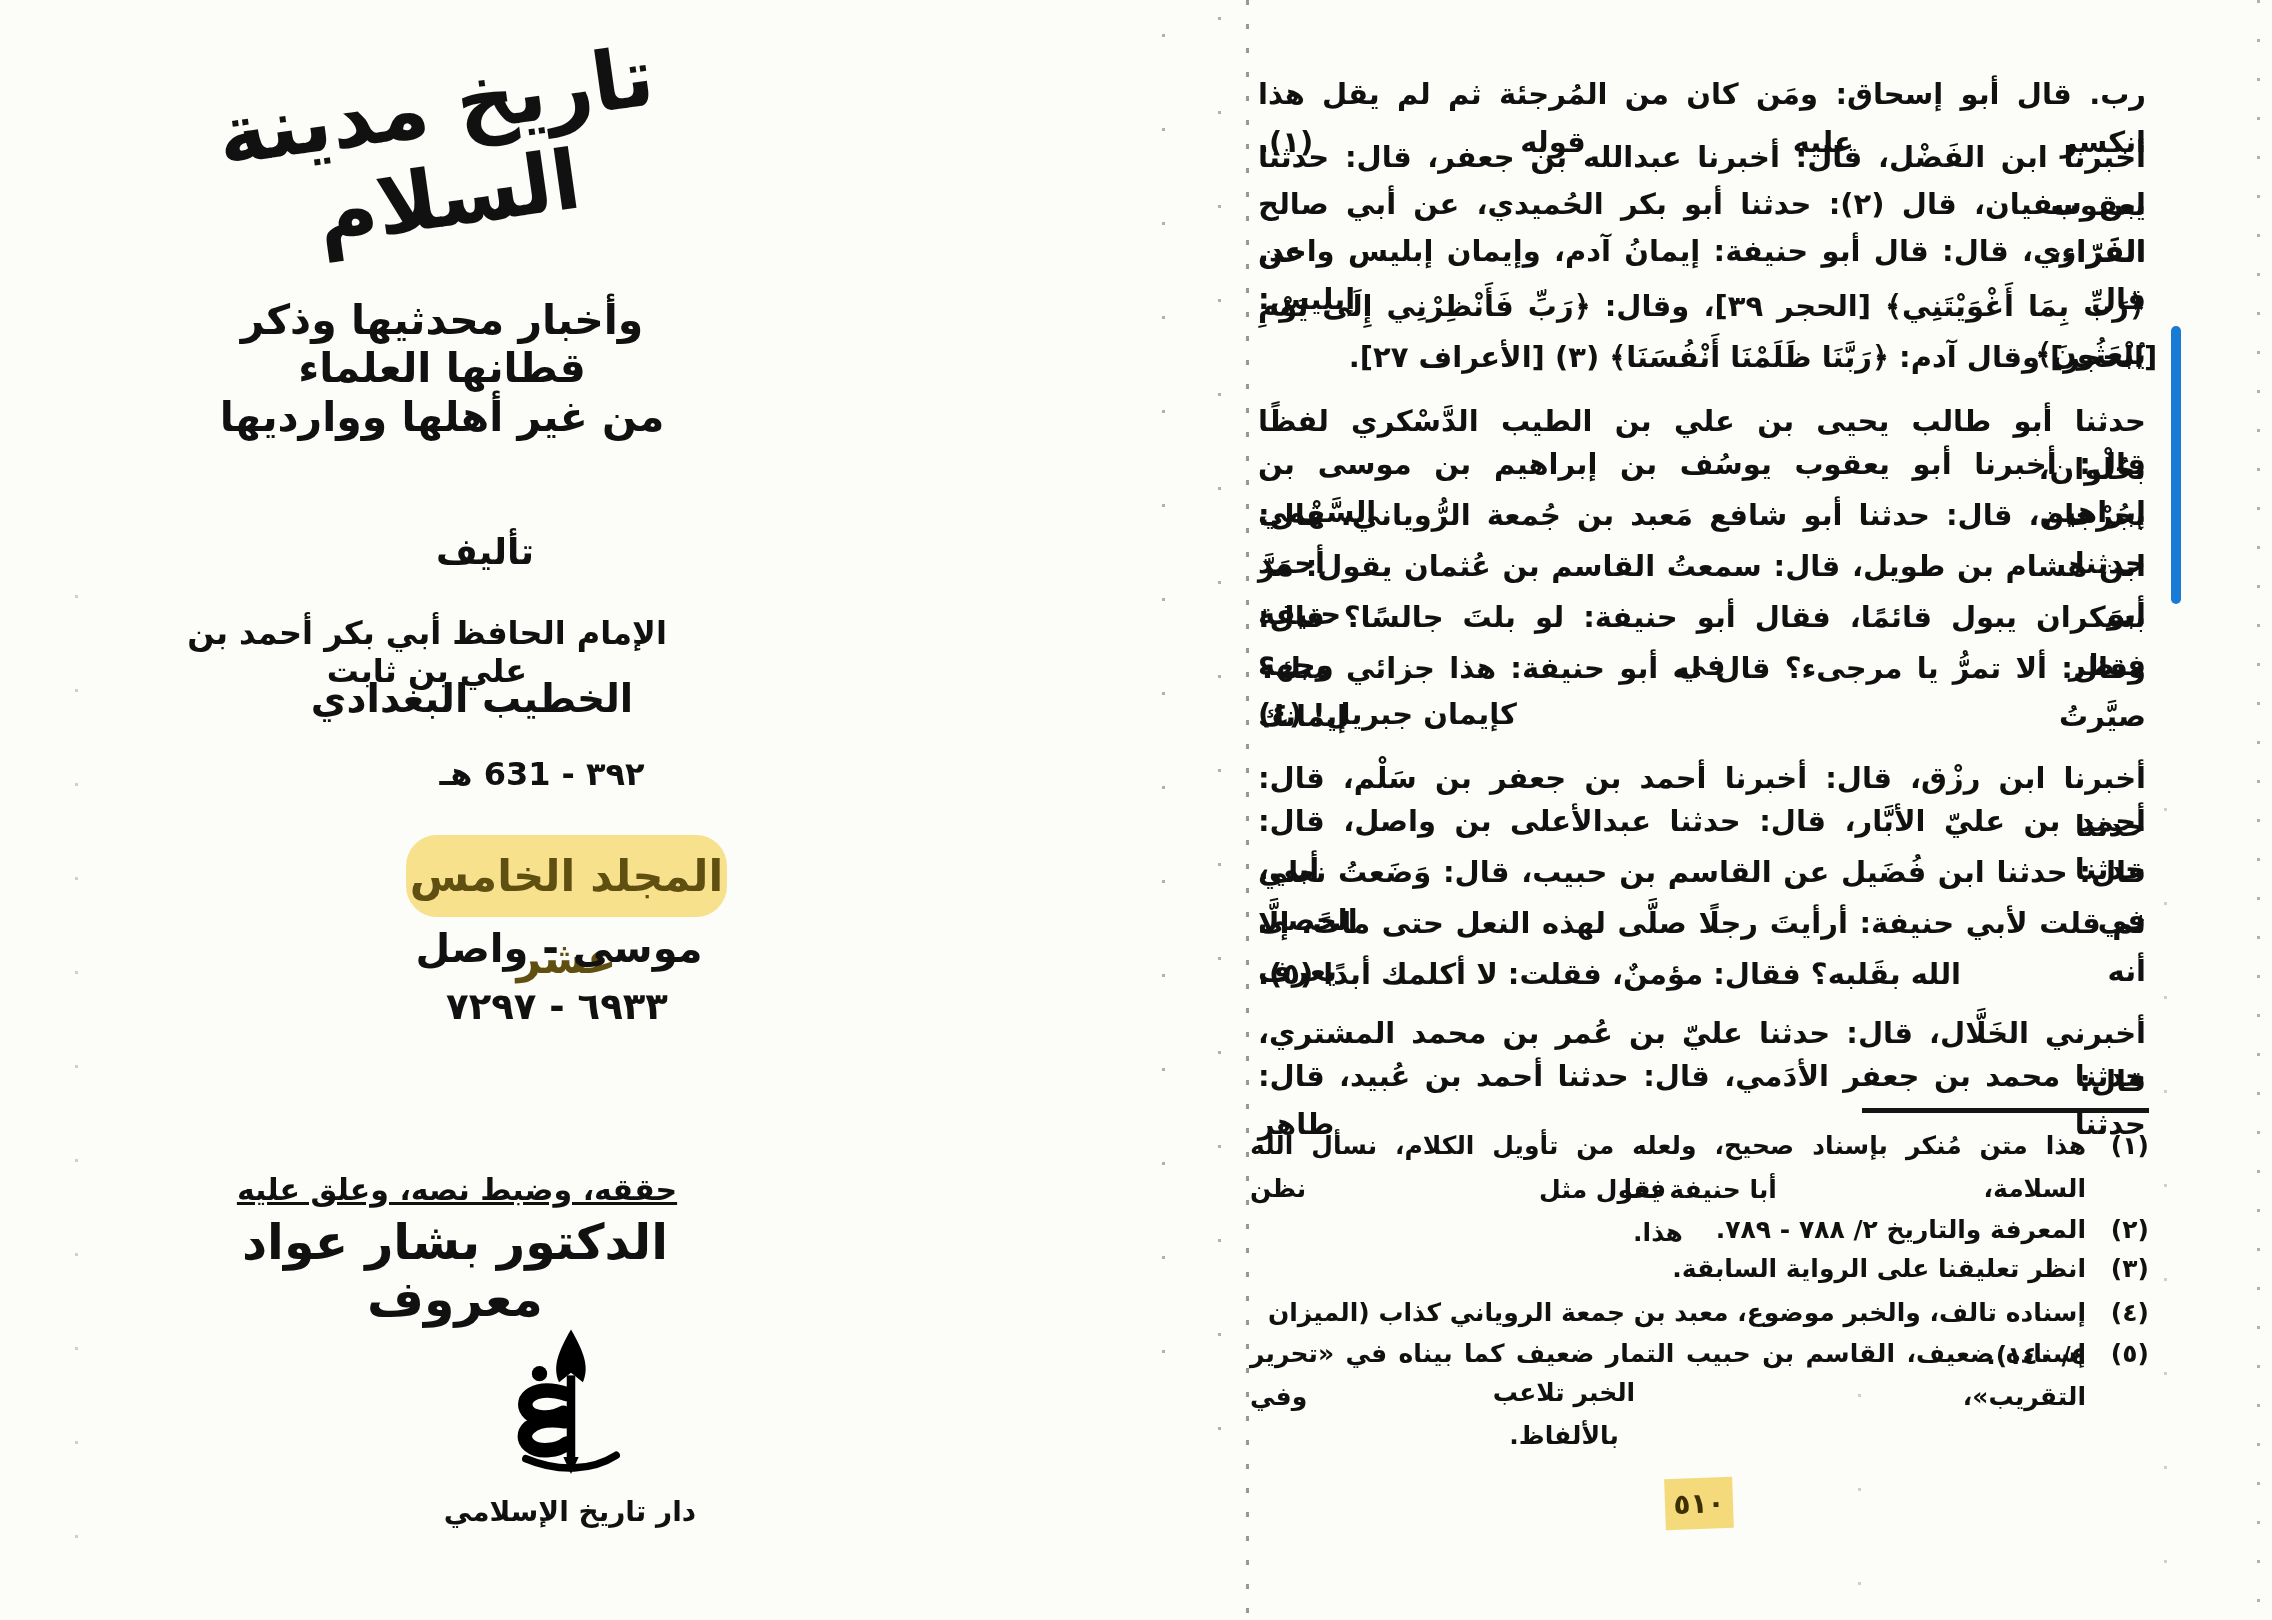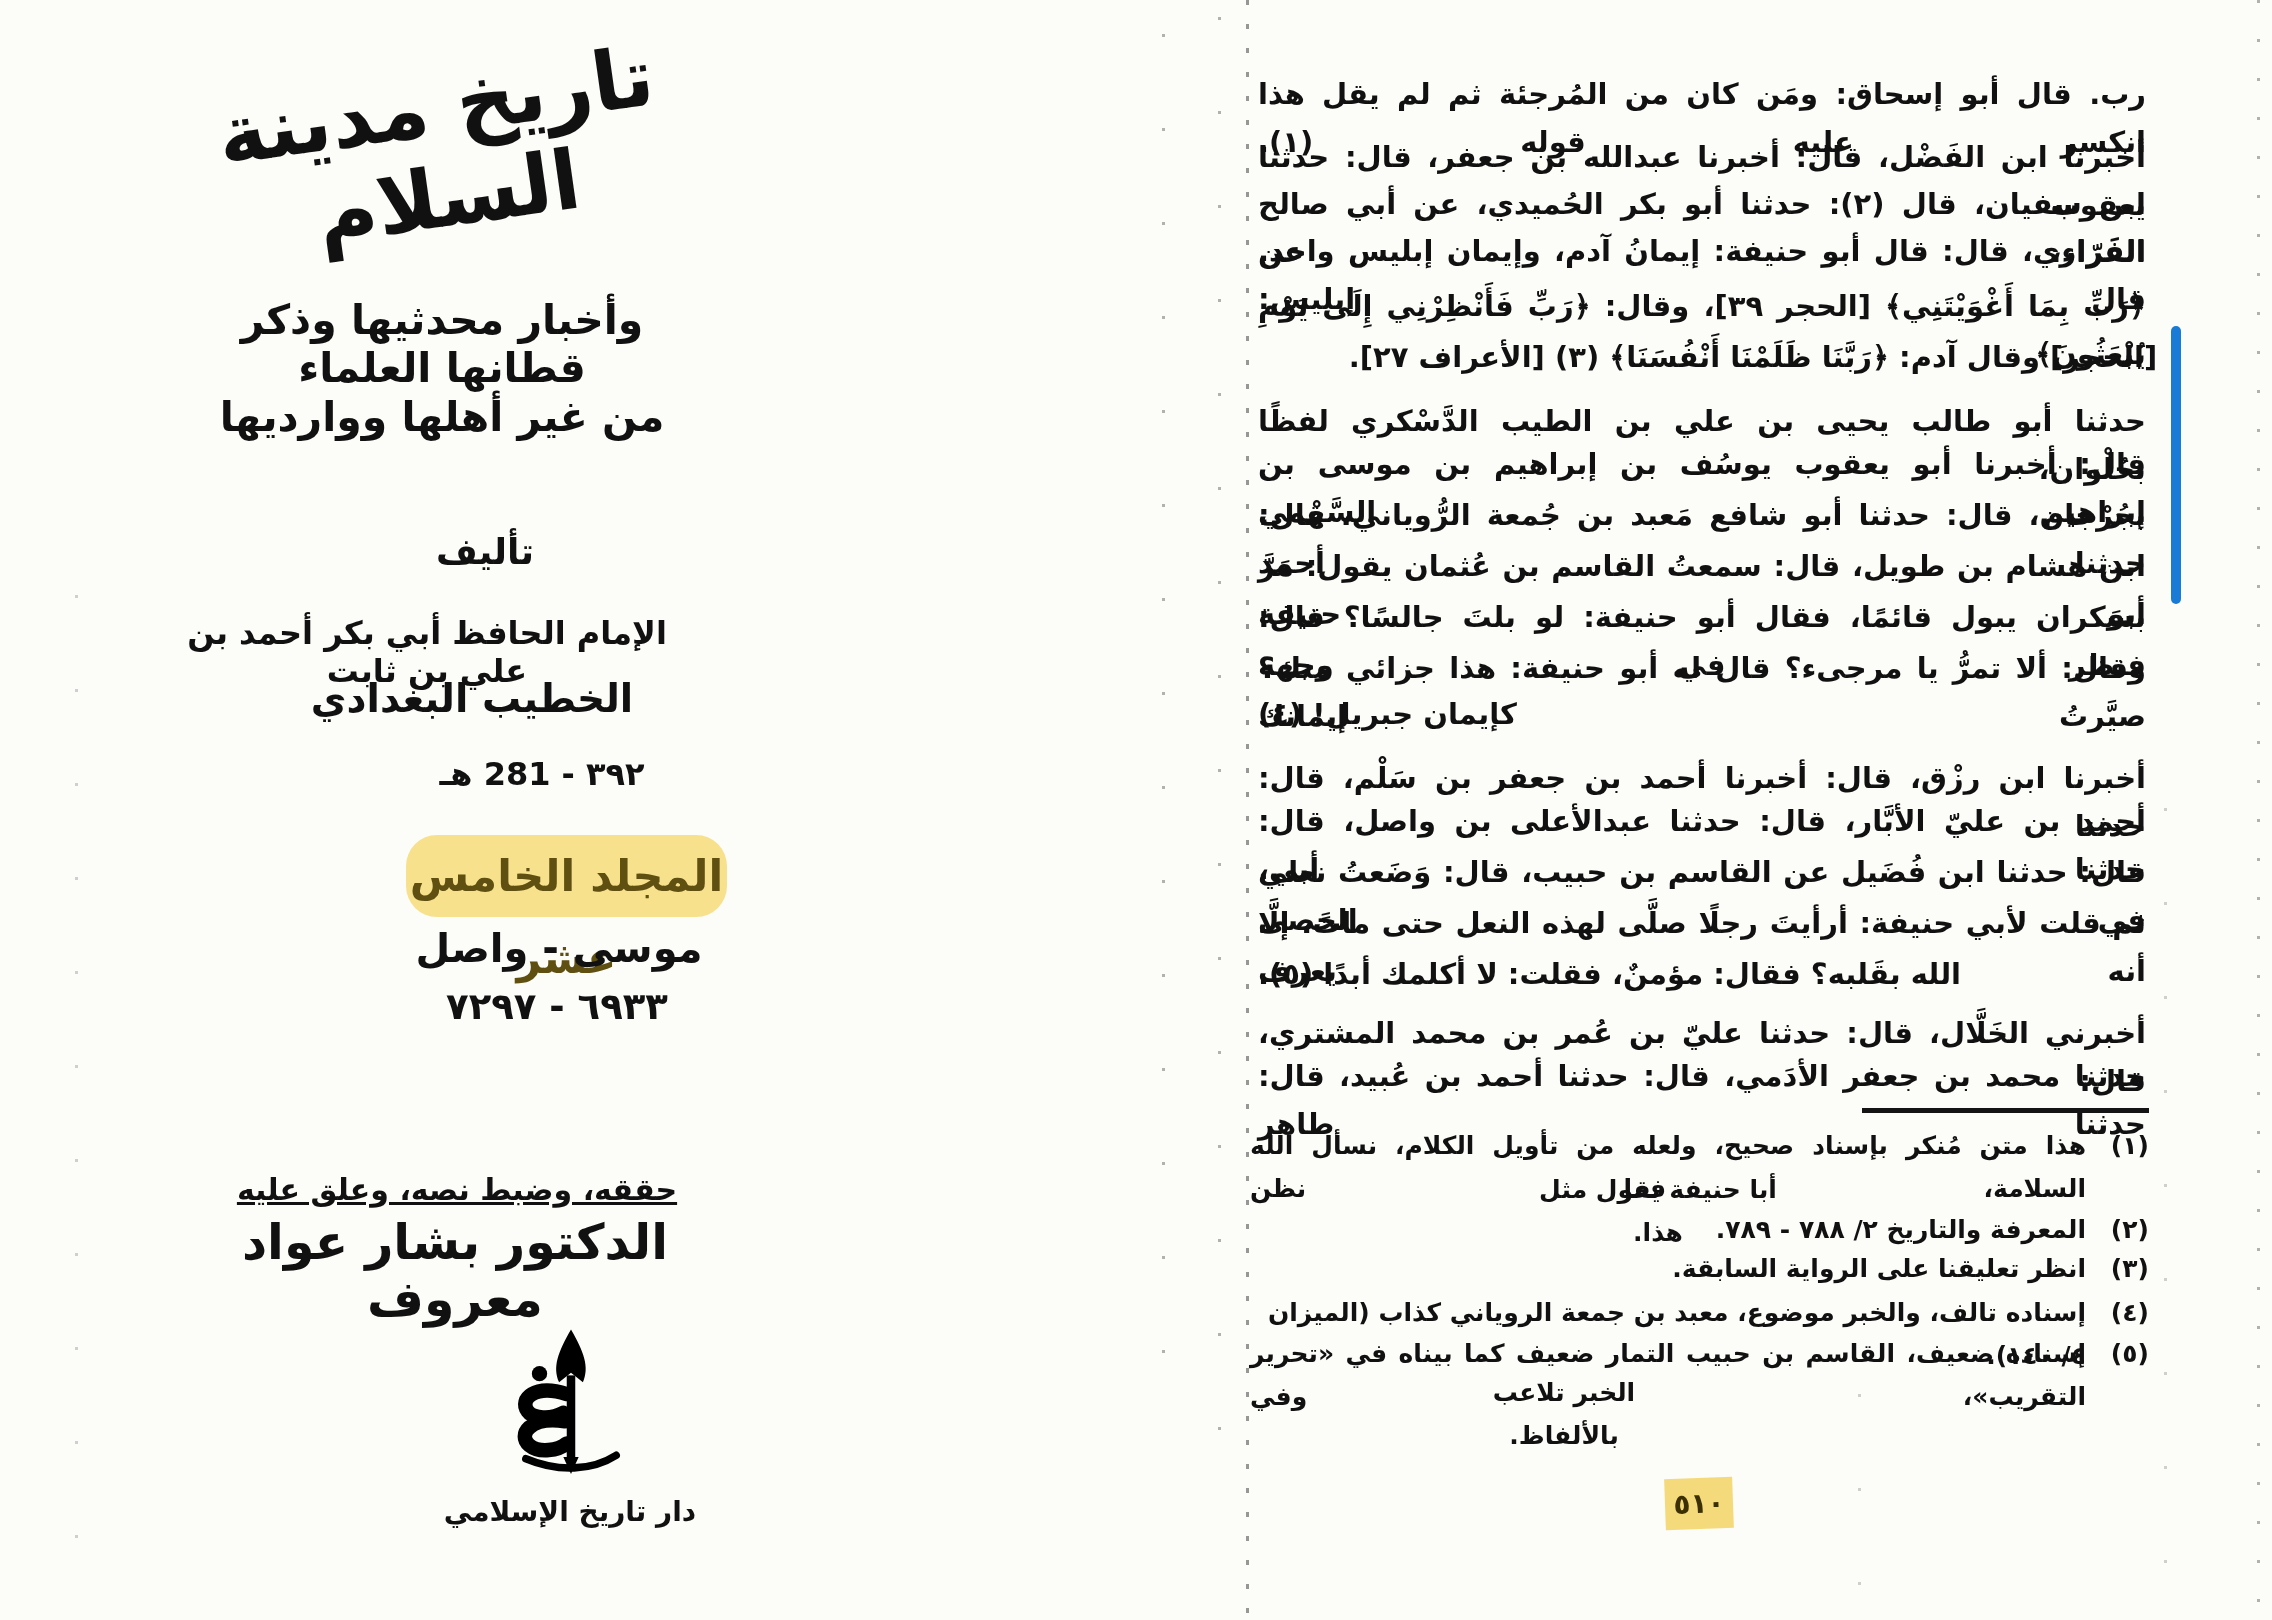--- a/index.html
+++ b/index.html
@@ -67,21 +67,21 @@
 </style>
 </head>
 <body>
 
 <div class="abs lp lp-title">تاريخ مدينة السلام</div>
 <div class="abs lp lp-sub1">وأخبار محدثيها وذكر قطانها العلماء</div>
 <div class="abs lp lp-sub2">من غير أهلها ووارديها</div>
 <div class="abs lp lp-taalif">تأليف</div>
 <div class="abs lp lp-author1">الإمام الحافظ أبي بكر أحمد بن علي بن ثابت</div>
 <div class="abs lp lp-author2">الخطيب البغدادي</div>
-<div class="abs lp lp-dates">٣٩٢ - 281 هـ</div>
+<div class="abs lp lp-dates">٣٩٢ - 631 هـ</div>
 <div class="abs lp lp-volume" style="background:#f7e18d;color:#5f4f10;">المجلد الخامس عشر</div>
 <div class="abs lp lp-range">موسى - واصل</div>
 <div class="abs lp lp-numbers">٦٩٣٣ - ٧٢٩٧</div>
 <div class="abs lp lp-editor-credit">حققه، وضبط نصه، وعلق عليه</div>
 <div class="abs lp lp-editor-name">الدكتور بشار عواد معروف</div>
 
 <div class="abs lp-logo">
   <svg width="128" height="166" viewBox="0 0 150 195" xmlns="http://www.w3.org/2000/svg">
 
     <path d="M75 4 C60 30 53 48 61 66 L75 55 L89 66 C97 48 90 30 75 4 Z" fill="#000"></path>

